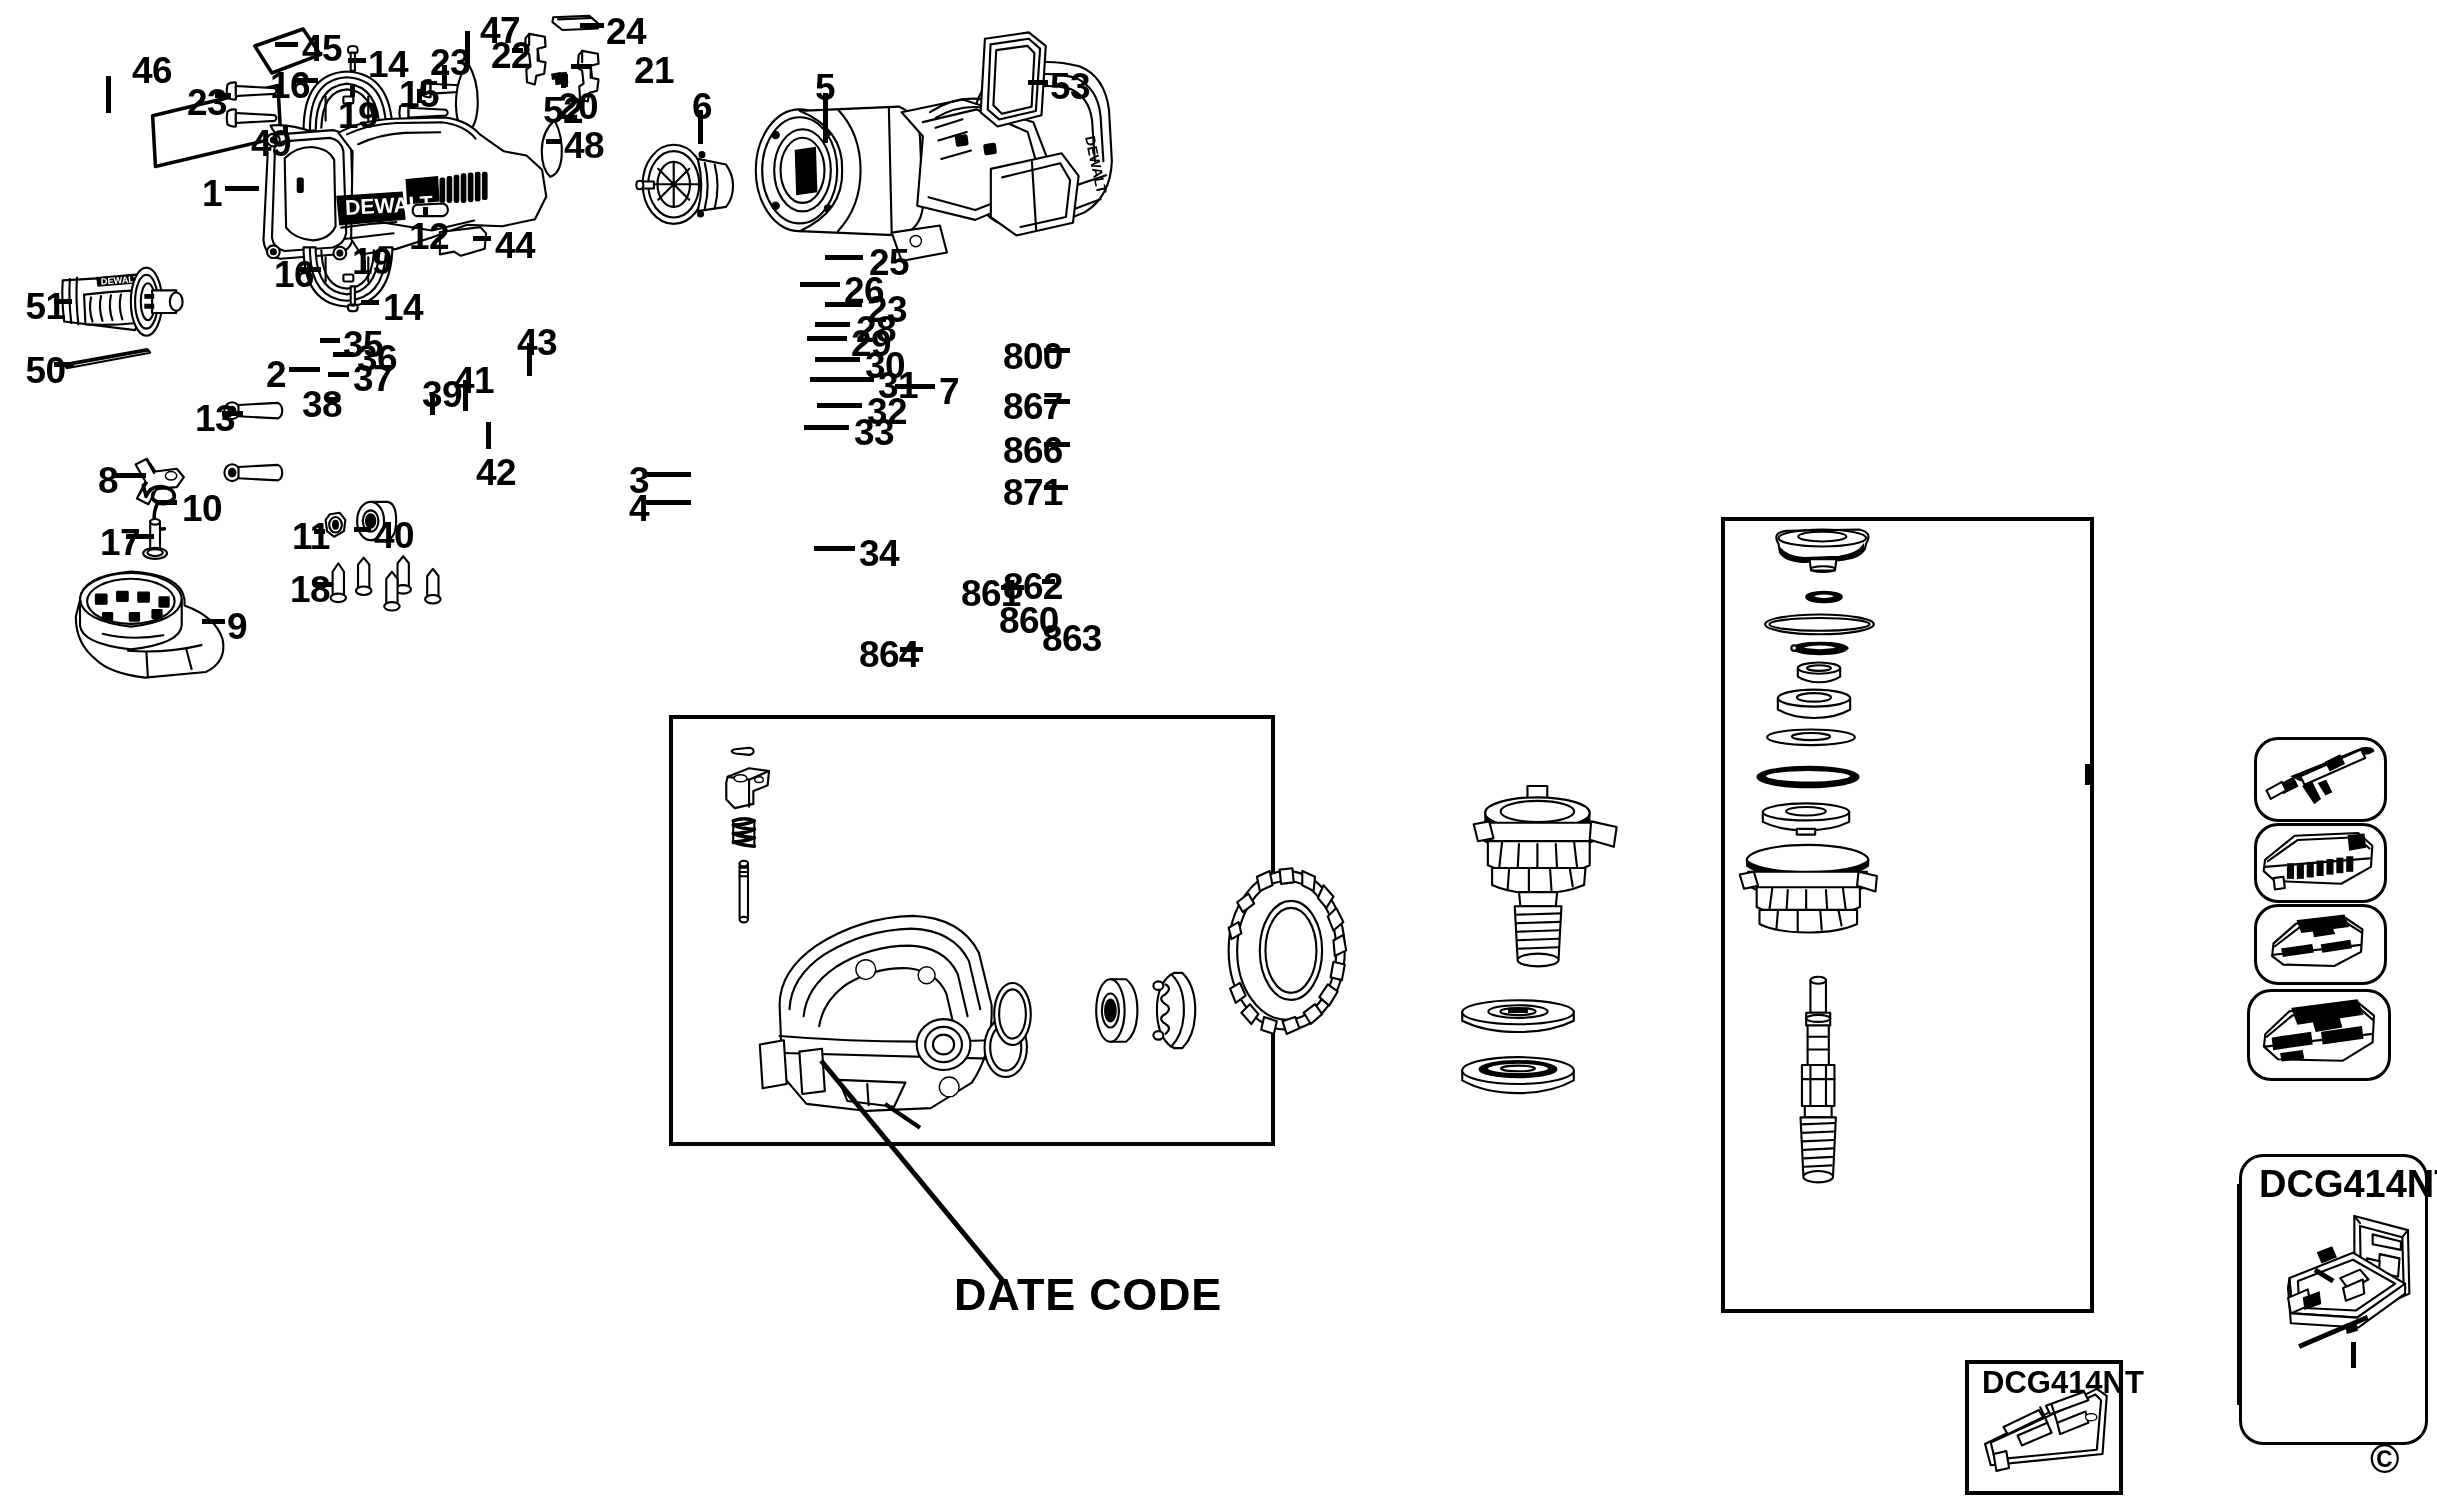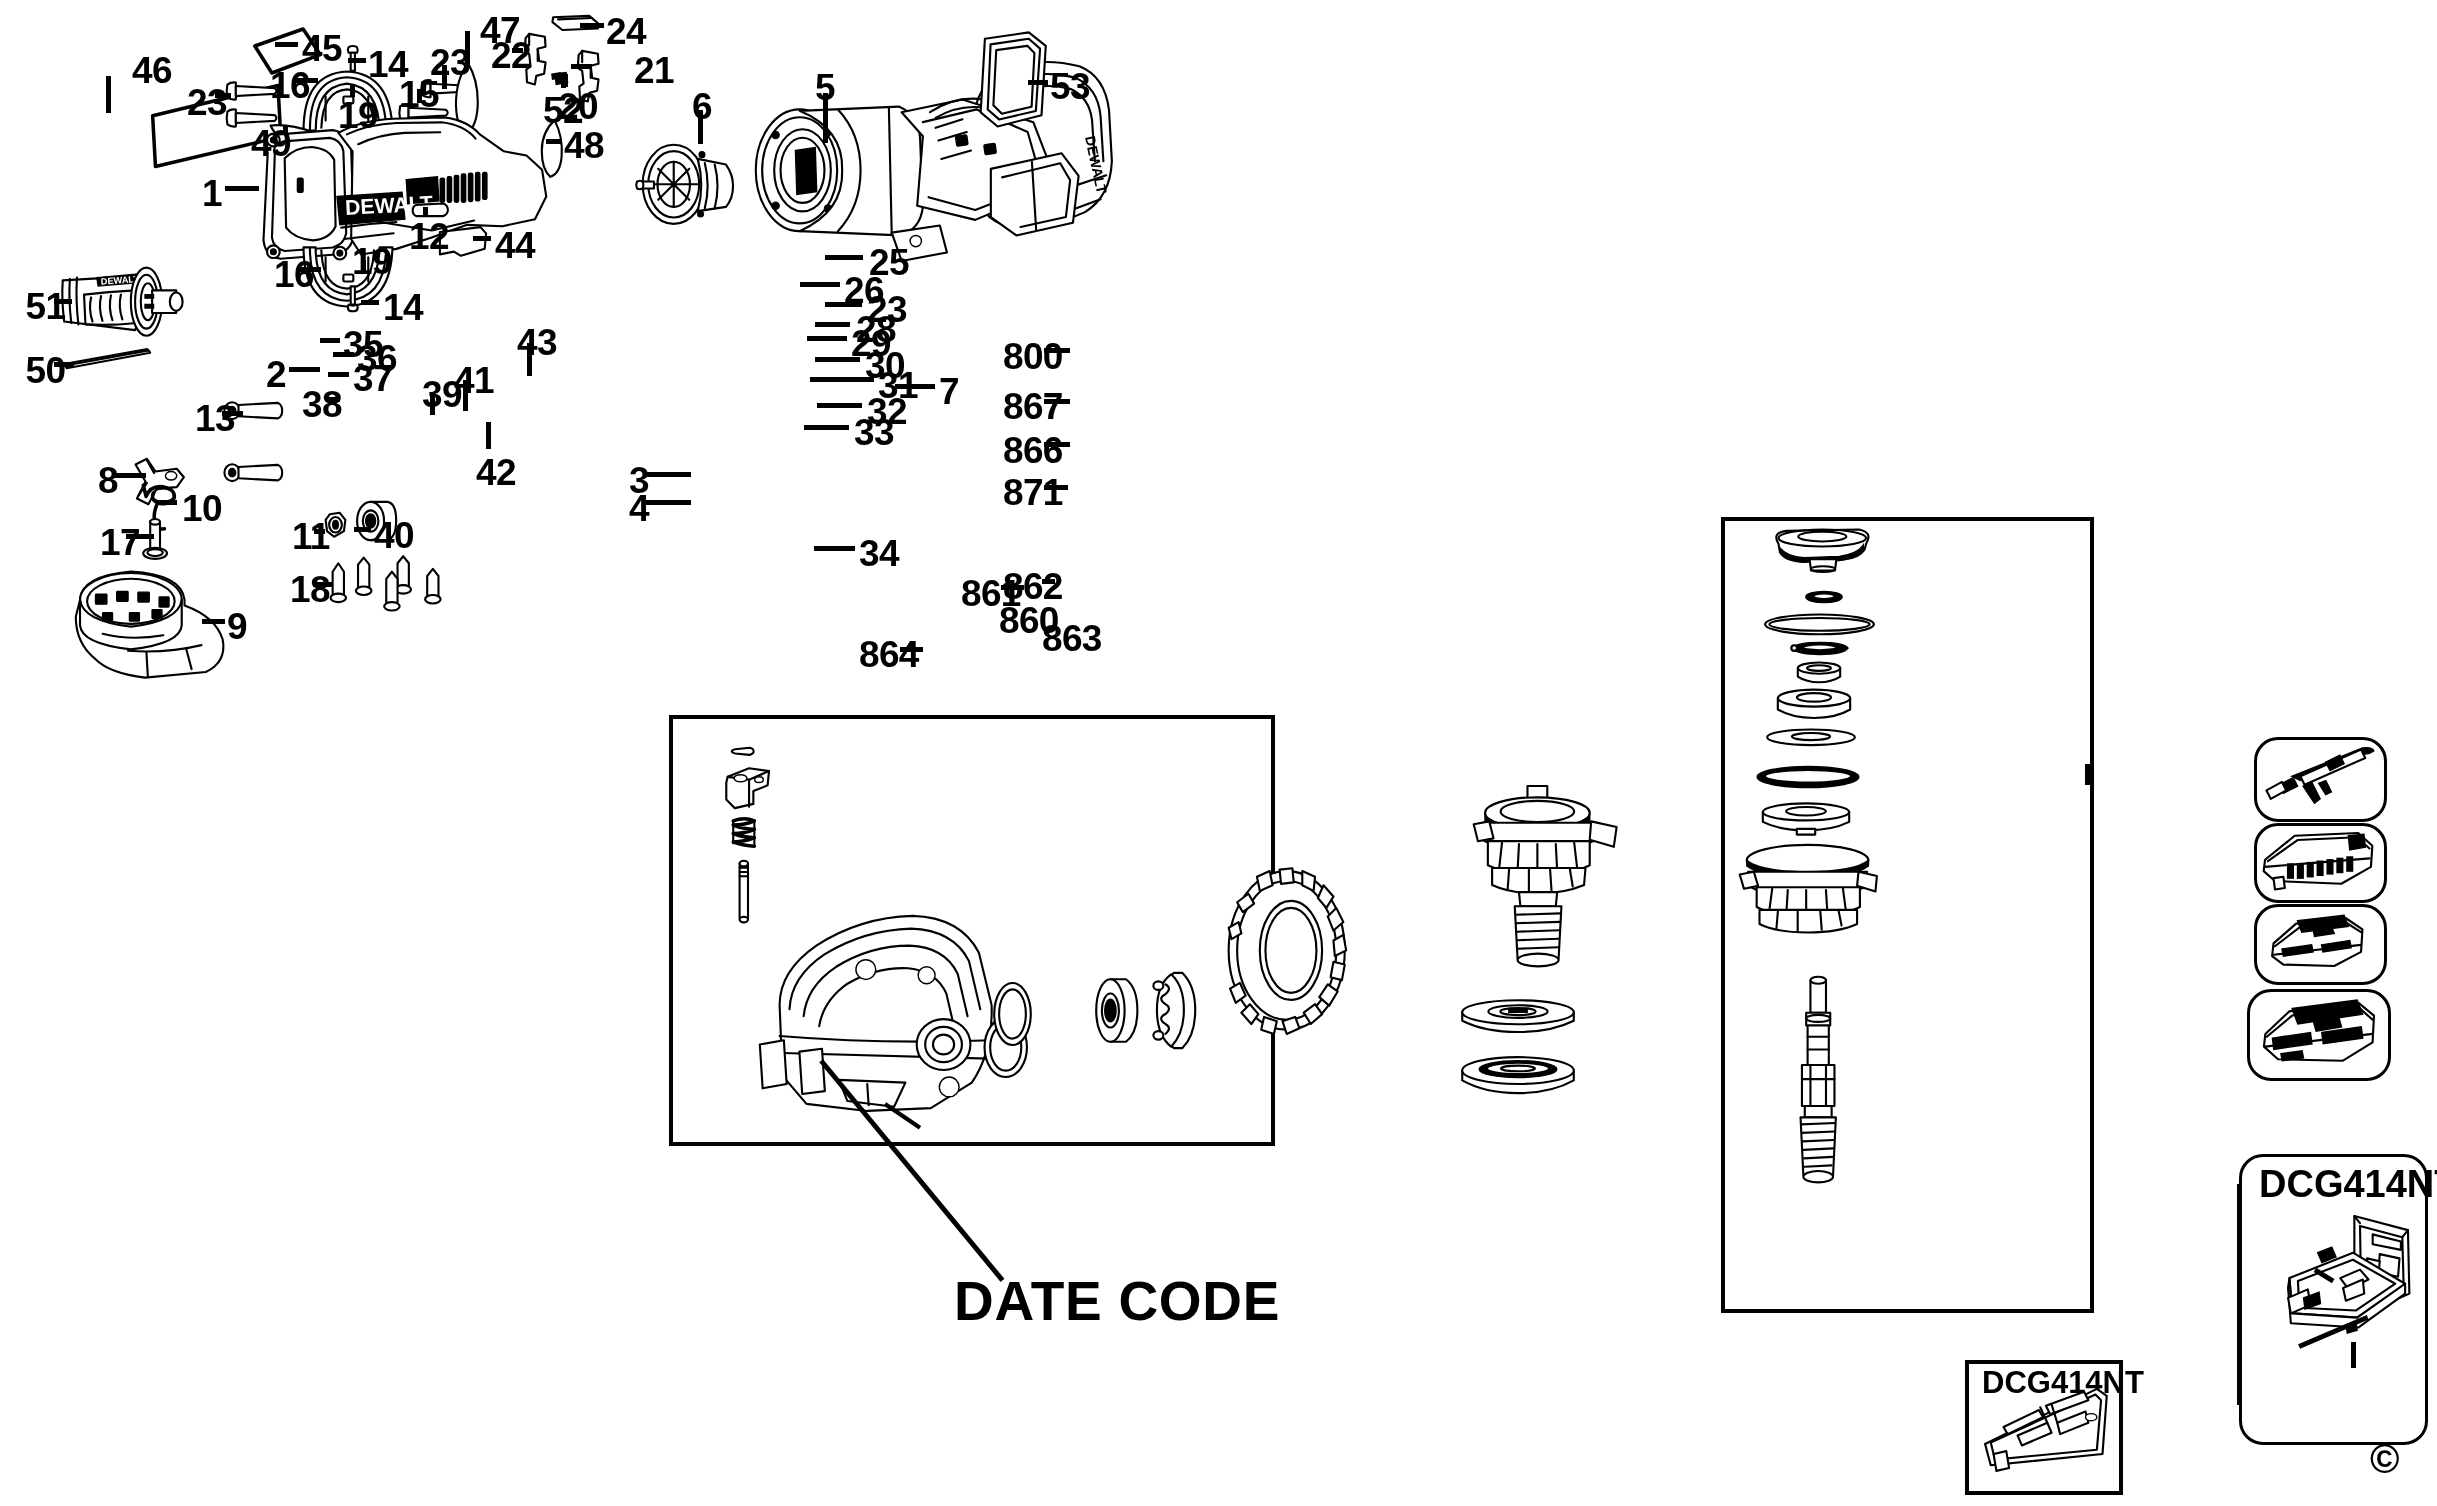--- a/index.html
+++ b/index.html
@@ -50,21 +50,21 @@
     font-family: "Liberation Sans", sans-serif;
     font-weight: bold;
     font-size: 38px;
     color: #000;
     white-space: nowrap;
   }
   .datecode {
     position: absolute;
     font-family: "Liberation Sans", sans-serif;
     font-weight: bold;
-    font-size: 55px;
+    font-size: 45px;
     letter-spacing: 0.7px;
     color: #000;
     white-space: nowrap;
   }
   .copyright {
     position: absolute;
     font-family: "Liberation Sans", sans-serif;
     font-weight: bold;
     font-size: 40px;
     color: #000;

